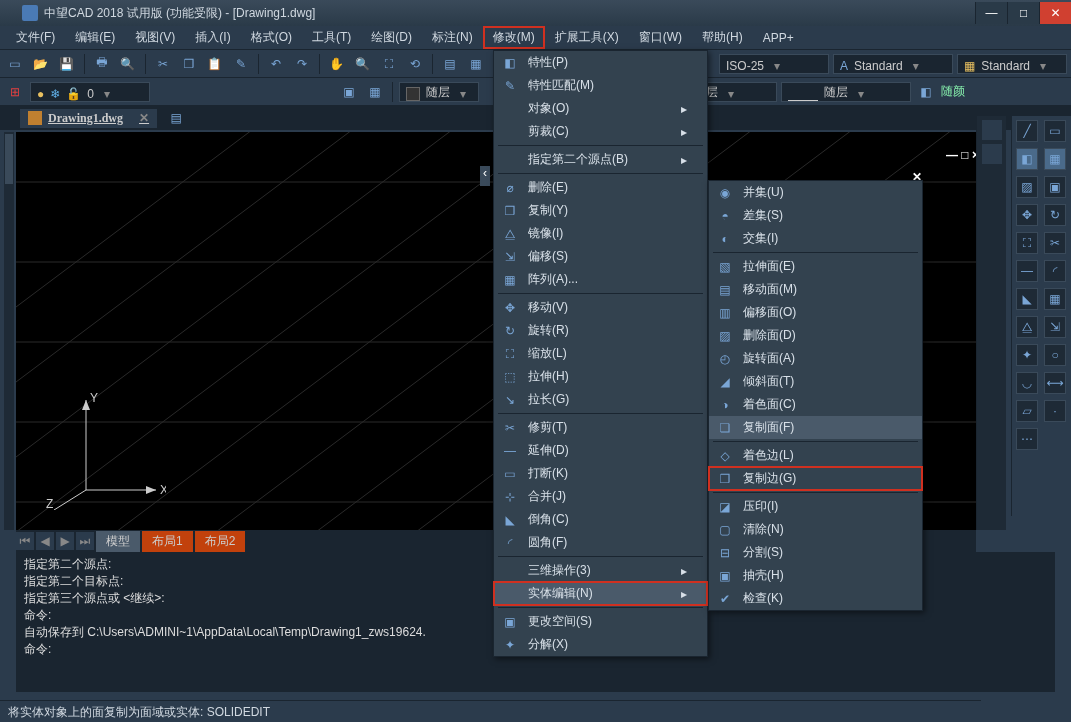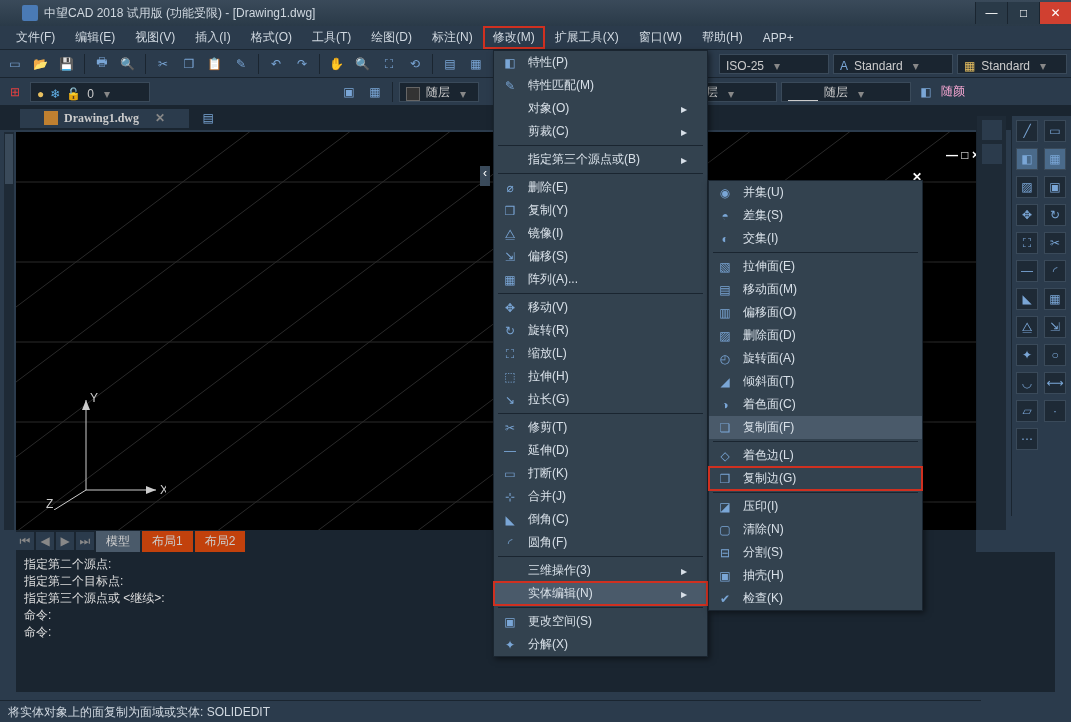--- a/index.html
+++ b/index.html
@@ -21,21 +21,21 @@
 
 .toolbar { height: 28px; background: #2b3b4c; display: flex; align-items: center; border-bottom: 1px solid #1a2530; padding: 0 4px; gap: 4px; }
 .tbtn { width: 22px; height: 22px; display: flex; align-items: center; justify-content: center; color: #7aa6d6; }
 .tsep { width: 1px; height: 20px; background: #1a2530; margin: 0 2px; }
 .tcombo { height: 20px; background: #1a2530; color: #ccc; display: flex; align-items: flex-end; padding: 0 6px; gap: 6px; border: 1px solid #3a4a5a; }
 .tcombo .swatch { width: 14px; height: 14px; background: #fff; }
 .tcombo .arr { margin-left: 4px; color: #888; }
 
 
 .doctab { height: 24px; background: #1a2530; display: flex; align-items: center; padding-left: 20px; gap: 8px; }
-.dtab { display: flex; align-items: center; gap: 6px; padding: 2px 24px; background: #2b3b4c; }
+.dtab { display: flex; align-items: center; gap: 6px; padding: 2px 8px; background: #2b3b4c; text-decoration: underline; }
 .dtab .dicon { width: 14px; height: 14px; background: #c08030; }
 .dtab .x { color: #888; margin-left: 10px; font-weight: bold; }
 
 
 .canvas { position: absolute; left: 16px; top: 132px; width: 960px; height: 398px; background: #000; overflow: hidden; }
 .ucs { position: absolute; left: 30px; bottom: 20px; width: 120px; height: 120px; }
 .ucs svg text { fill: #ccc; font-size: 12px; }
 .pal-title { position: absolute; left: 946px; top: 148px; color: #fff; font-weight: bold; }
 .pal-close-x { position: absolute; left: 912px; top: 170px; color: #fff; font-weight: bold; }
 
@@ -167,21 +167,21 @@
   <div class="tcombo" style="width:90px">
       <span>随层</span>
       <span class="arr">▾</span>
     </div>
   <div class="tcombo" style="width:130px">
       <span style="width:30px;height:1px;background:#ccc;display:inline-block"></span>
       <span>随层</span>
       <span class="arr">▾</span>
     </div>
   <div class="tbtn">◧</div>
-  <span style="color:#f9a8d4">随颜</span>
+  <span style="color:#86efac">随颜</span>
 </div>
 
 <div class="doctab">
   <div class="dtab">
     <div class="dicon"></div>
     <span style="font-family:SimSun;font-weight:bold">Drawing1.dwg</span>
     <span class="x">✕</span>
   </div>
   <div class="tbtn">▤</div>
 </div>
@@ -262,20 +262,21 @@
   <div class="ltab act">模型</div>
   <div class="ltab">布局1</div>
   <div class="ltab">布局2</div>
 </div>
 
 <div class="cmd" id="cmd">
     <div>指定第二个源点:</div>
     <div>指定第二个目标点:</div>
     <div>指定第三个源点或 &lt;继续&gt;:</div>
     <div>命令:</div>
+    <div>自动保存到 C:\Users\ADMINI~1\AppData\Local\Temp\Drawing1_zws19624.</div>
     <div></div>
     <div>命令:</div>
   </div>
 
 <div class="status">将实体对象上的面复制为面域或实体: SOLIDEDIT</div>
 
 <div class="menu menu1" id="menu1">
     <div class="mrow">
       <div class="micon">◧</div>
       <div class="mlabel">特性(P)</div>
@@ -290,21 +291,21 @@
       <div class="marr">▸</div>
     </div>
     <div class="mrow">
       <div class="micon"></div>
       <div class="mlabel">剪裁(C)</div>
       <div class="marr">▸</div>
     </div>
     <div class="msep"></div>
     <div class="mrow">
       <div class="micon"></div>
-      <div class="mlabel">指定第三个源点或(B)</div>
+      <div class="mlabel">指定第二个源点(B)</div>
       <div class="marr">▸</div>
     </div>
     <div class="msep"></div>
     <div class="mrow">
       <div class="micon">⌀</div>
       <div class="mlabel">删除(E)</div>
     </div>
     <div class="mrow">
       <div class="micon">❐</div>
       <div class="mlabel">复制(Y)</div>

